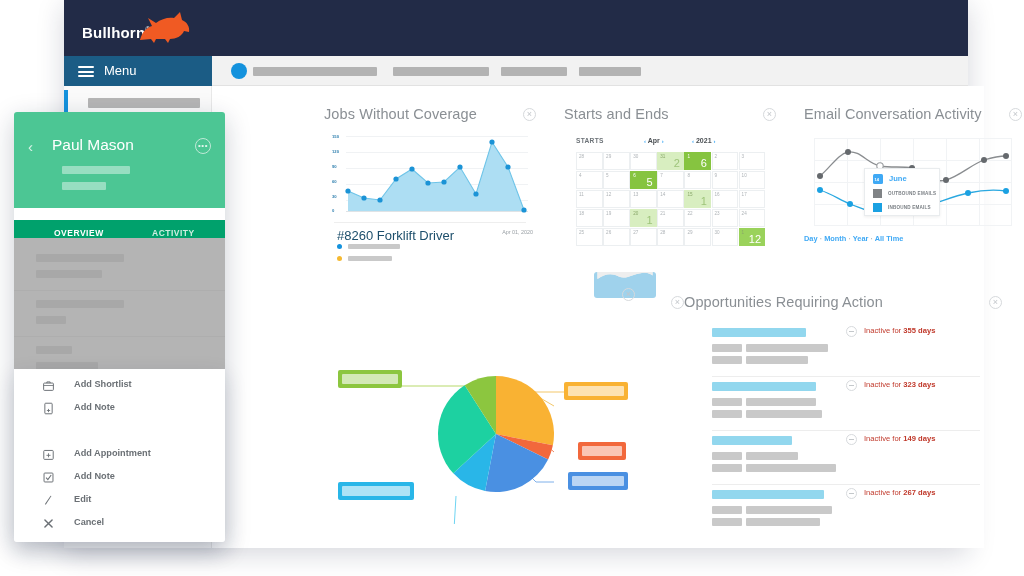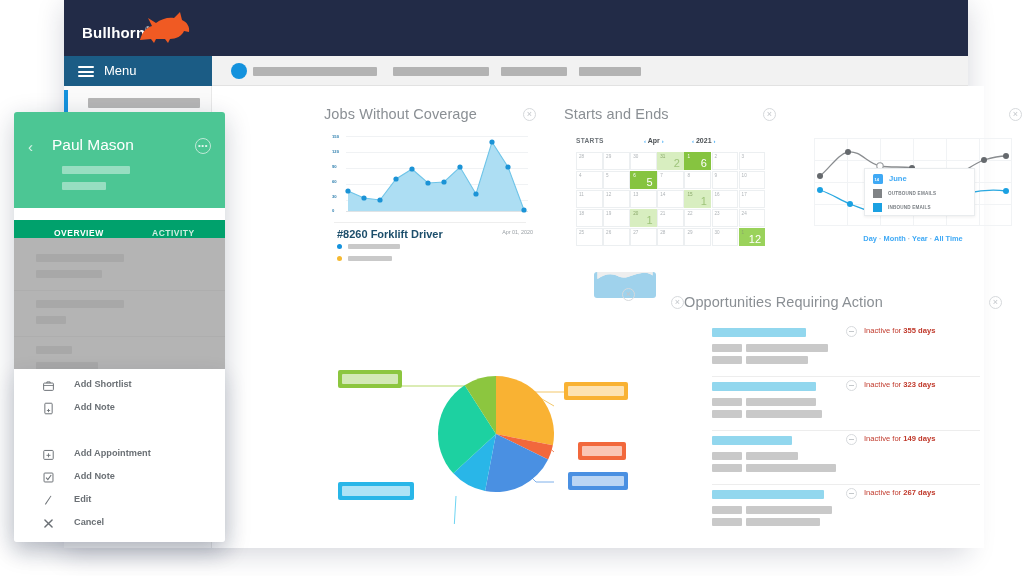--- a/index.html
+++ b/index.html
@@ -73,21 +73,21 @@
     position: absolute; width: 13px; height: 13px; border-radius: 50%;
     border: 1px solid #d6d9dc; color: #c2c6ca; font-size: 9px;
     line-height: 11px; text-align: center;
   }
 
   
   #jobs { left: 96px; top: 20px; width: 212px; height: 160px; }
   .jobs-chart { position: absolute; left: 8px; top: 30px; width: 196px; height: 80px; }
   .ytick { position:absolute; left:0; font-size:4.2px; color:#2e7fae; font-weight:bold; }
   .gridline { position:absolute; left:14px; width:182px; height:1px; background:#f0f2f4; }
-  .jobs-foot-title { position:absolute; left:13px; top:122px; font-size:11px; color:#1c4e6b; font-weight:bold; }
+  .jobs-foot-title { position:absolute; left:13px; top:122px; font-size:13px; color:#1c4e6b; font-weight:normal; }
   .jobs-foot-date { position:absolute; right:3px; top:123px; font-size:5.4px; color:#9aa0a5; }
   .legdot { position:absolute; width:5px; height:5px; border-radius:50%; }
   .legbar { position:absolute; height:5px; background:#c9c9c9; border-radius:1px; }
   .jobs-sep { position:absolute; left:10px; top:116px; width:192px; height:1px; background:#eeeeee; }
 
   
   #starts { left: 336px; top: 20px; width: 212px; height: 160px; }
   .cal-head { position:absolute; left:12px; top:30px; width:190px; height:12px; }
   .cal-lbl { position:absolute; left:0; top:1px; font-size:6.6px; font-weight:bold; color:#6d7378; letter-spacing:.3px; }
   .cal-nav { position:absolute; font-size:7px; font-weight:bold; color:#4a4f53; }
@@ -98,29 +98,29 @@
   }
   .cal-num { position:absolute; left:2px; top:1px; font-size:4.6px; color:#aeb3b7; }
   .cal-big { position:absolute; right:3px; bottom:0px; font-size:11px; color:#6f7479; }
 
   
   #email { left: 576px; top: 20px; width: 218px; height: 160px; }
   .mail-plot { position:absolute; left:10px; top:32px; width:198px; height:88px; }
   .mail-grid-v { position:absolute; top:0; width:1px; height:88px; background:#f1f3f5; }
   .mail-grid-h { position:absolute; left:0; width:198px; height:1px; background:#f1f3f5; }
   .tooltip {
-    position:absolute; left:50px; top:30px; width:111px; height:48px;
+    position:absolute; left:50px; top:30px; width:76px; height:48px;
     background:#ffffff; border:1px solid #e9ecee; box-shadow:0 1px 3px rgba(0,0,0,.07);
   }
   .tt-month { position:absolute; left:24px; top:5px; font-size:7.6px; color:#3fa9f5; font-weight:bold; }
   .tt-cal { position:absolute; left:8px; top:5px; width:10px; height:10px; background:#3fa9f5; border-radius:1.5px; }
   .tt-cal:after { content:"14"; position:absolute; left:1.5px; top:3.2px; font-size:4px; color:#fff; font-weight:bold; }
   .tt-sw { position:absolute; left:8px; width:9px; height:9px; }
   .tt-txt { position:absolute; left:23px; font-size:4.6px; color:#7a7f84; font-weight:bold; letter-spacing:.2px; }
-  .mail-foot { position:absolute; left:0; top:128px; width:218px; text-align:center; font-size:7.4px; font-weight:bold; }
+  .mail-foot { position:absolute; left:0; top:128px; width:218px; font-size:7.4px; font-weight:bold; }
   .mail-foot a { color:#3fa9f5; text-decoration:none; }
   .mail-foot .sepdot { color:#b9bec2; }
 
   
   #cloud { left: 366px; top: 186px; width: 62px; height: 26px; overflow:hidden; }
   .cloud-body { position:absolute; left:0; top:0; width:62px; height:26px; background:#9fd2ec; border-radius:3px; }
   .cloud-wave { position:absolute; left:0; top:0; width:62px; height:16px; }
 
   
   #leads { left: 96px; top: 208px; width: 340px; height: 230px; }
@@ -384,20 +384,21 @@
               <div class="cal-num">30</div>
             </div>
             <div class="cal-cell" style="left: 162.6px; top: 76px; background: rgb(154, 210, 91); border-color: rgb(154, 210, 91);">
               <div class="cal-num" style="color: rgb(138, 168, 106);">1</div>
               <div class="cal-big" style="color: rgb(255, 255, 255);">12</div>
             </div>
           </div>
       </div>
 
       <div class="widget" id="email">
+        <div class="w-title">Email Conversation Activity</div>
         <div class="w-close" style="right:0;top:2px">×</div>
 
         <div class="mail-plot">
           <div class="mail-grid-h" style="top:0"></div>
           <div class="mail-grid-h" style="top:22px"></div>
           <div class="mail-grid-h" style="top:44px"></div>
           <div class="mail-grid-h" style="top:66px"></div>
           <div class="mail-grid-h" style="top:87px"></div>
           <div class="mail-grid-v" style="left:0"></div>
           <div class="mail-grid-v" style="left:33px"></div>

